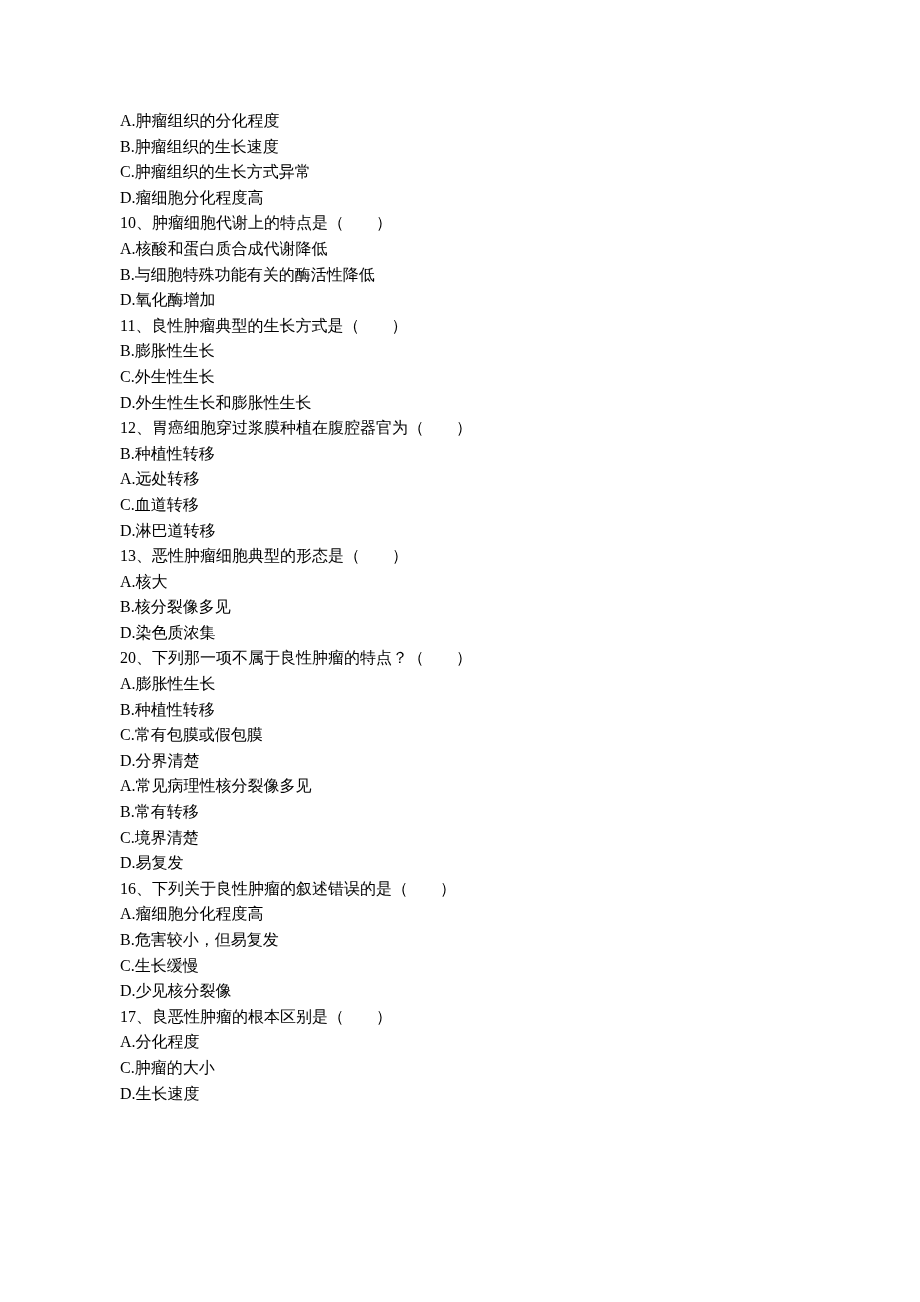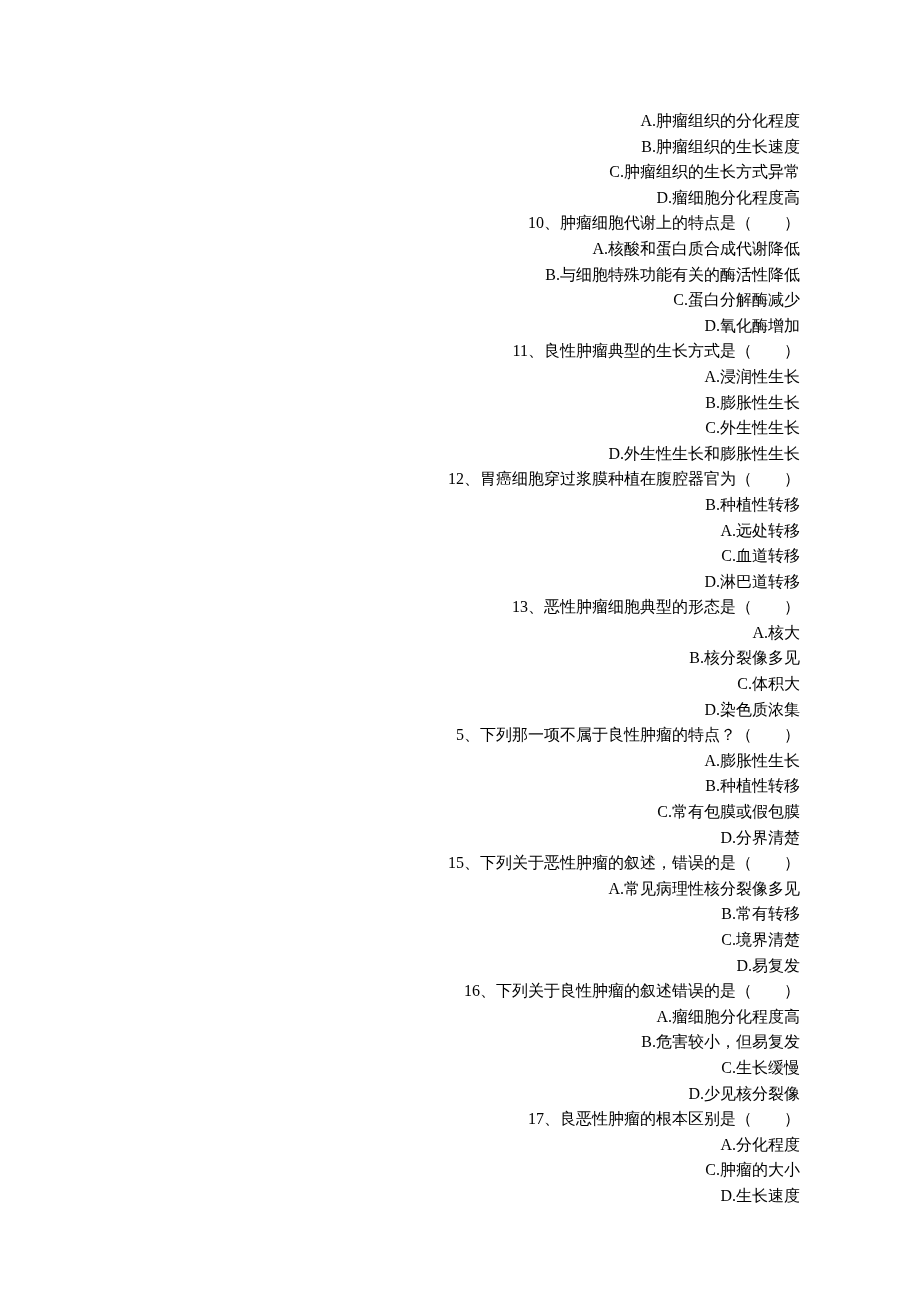--- a/index.html
+++ b/index.html
@@ -9,57 +9,52 @@
       font-size: 16px;
       line-height: 1.6;
       color: #000;
       width: 920px;
       height: 1302px;
       padding: 108px 120px 80px 120px;
     }
     .line {
       display: block;
       white-space: nowrap;
-      text-align: right;
     }
   </style>
 </head>
 <body>
 
 <div id="container">
     <span class="line">A.肿瘤组织的分化程度</span>
     <span class="line">B.肿瘤组织的生长速度</span>
     <span class="line">C.肿瘤组织的生长方式异常</span>
     <span class="line">D.瘤细胞分化程度高</span>
     <span class="line">10、肿瘤细胞代谢上的特点是（　　）</span>
     <span class="line">A.核酸和蛋白质合成代谢降低</span>
     <span class="line">B.与细胞特殊功能有关的酶活性降低</span>
-    <span class="line">C.蛋白分解酶减少</span>
     <span class="line">D.氧化酶增加</span>
     <span class="line">11、良性肿瘤典型的生长方式是（　　）</span>
-    <span class="line">A.浸润性生长</span>
     <span class="line">B.膨胀性生长</span>
     <span class="line">C.外生性生长</span>
     <span class="line">D.外生性生长和膨胀性生长</span>
     <span class="line">12、胃癌细胞穿过浆膜种植在腹腔器官为（　　）</span>
     <span class="line">B.种植性转移</span>
     <span class="line">A.远处转移</span>
     <span class="line">C.血道转移</span>
     <span class="line">D.淋巴道转移</span>
     <span class="line">13、恶性肿瘤细胞典型的形态是（　　）</span>
     <span class="line">A.核大</span>
     <span class="line">B.核分裂像多见</span>
-    <span class="line">C.体积大</span>
     <span class="line">D.染色质浓集</span>
-    <span class="line">5、下列那一项不属于良性肿瘤的特点？（　　）</span>
+    <span class="line">20、下列那一项不属于良性肿瘤的特点？（　　）</span>
     <span class="line">A.膨胀性生长</span>
     <span class="line">B.种植性转移</span>
     <span class="line">C.常有包膜或假包膜</span>
     <span class="line">D.分界清楚</span>
-    <span class="line">15、下列关于恶性肿瘤的叙述，错误的是（　　）</span>
     <span class="line">A.常见病理性核分裂像多见</span>
     <span class="line">B.常有转移</span>
     <span class="line">C.境界清楚</span>
     <span class="line">D.易复发</span>
     <span class="line">16、下列关于良性肿瘤的叙述错误的是（　　）</span>
     <span class="line">A.瘤细胞分化程度高</span>
     <span class="line">B.危害较小，但易复发</span>
     <span class="line">C.生长缓慢</span>
     <span class="line">D.少见核分裂像</span>
     <span class="line">17、良恶性肿瘤的根本区别是（　　）</span>

